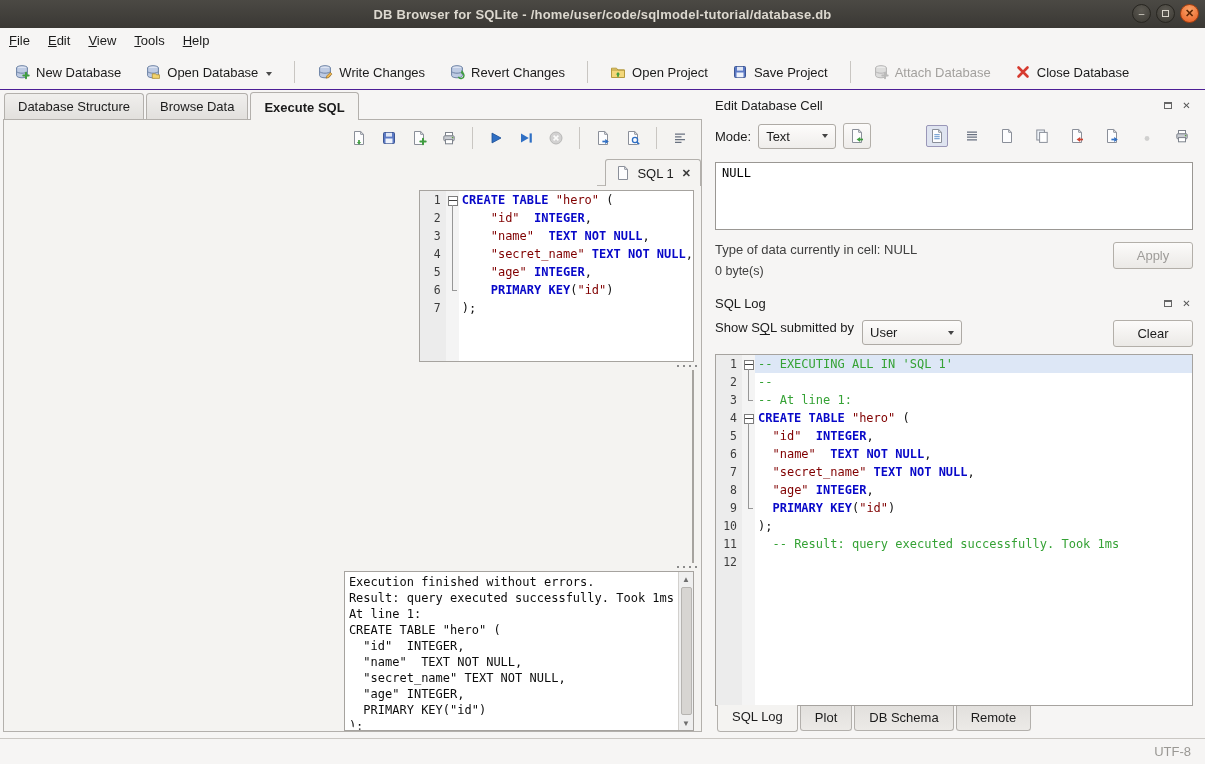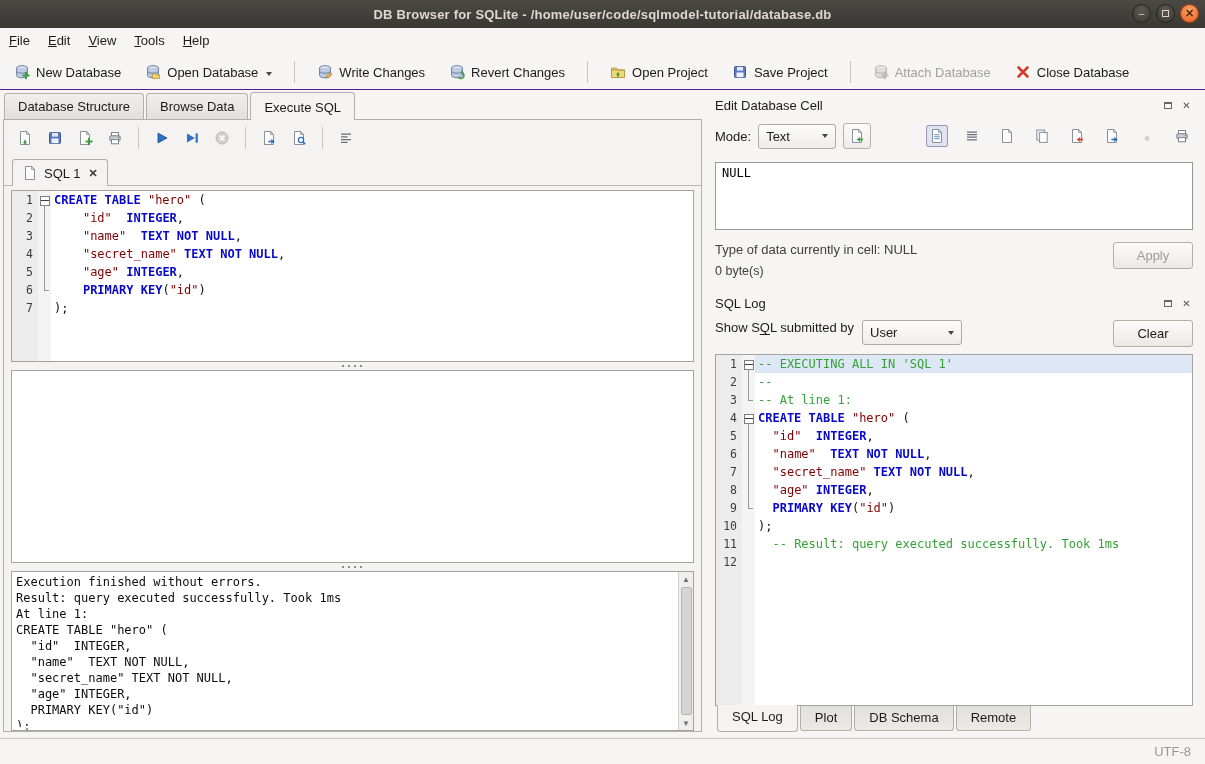--- a/index.html
+++ b/index.html
@@ -28,23 +28,23 @@
   .dd { width:0; height:0; border-left:3.5px solid transparent; border-right:3.5px solid transparent; border-top:4px solid #4a4a4a; margin-left:2px; align-self:flex-end; margin-bottom:4px; }
 
   
   .main { flex:1; display:flex; min-height:0; }
   .left { width:705px; flex:none; display:flex; flex-direction:column; padding:0 0 6px 0; min-height:0; }
   .right { flex:1; min-width:0; display:flex; flex-direction:column; padding:6px 12px 4px 10px; }
 
   
   .main-tabbar { height:29px; flex:none; display:flex; align-items:flex-end; padding-left:4px; position:relative; z-index:2; }
   .mtab { border:1px solid #b3b0ac; border-bottom:none; border-radius:3.5px 3.5px 0 0; background:linear-gradient(#f0efed,#e2e0dd); padding:5px 13px; margin-right:2px; font-size:13px; color:#1b1b1b; }
-  .mtab.active { background:#f4f3f1; padding-top:7px; margin-bottom:-1px; position:relative; z-index:3; }
-
-  .left-pane { flex:1; border:1px solid #b3b0ac; margin:0 3px; background:#f4f3f1; display:flex; flex-direction:column; min-height:0; }
+  .mtab.active { background:#f4f3f1; padding-top:7px; margin-bottom:-1px; position:relative; z-index:3;font-weight:bold; }
+
+  .left-pane { flex:1; border:1px solid #b3b0ac; margin:0 3px; background:#f4f3f1; display:flex; flex-direction:column; min-height:0;align-items:flex-end; }
 
   
   .sql-toolbar { height:36px; flex:none; display:flex; align-items:center; padding:0 8px; gap:4px; }
   .sbtn { width:26px; height:26px; display:flex; align-items:center; justify-content:center; border-radius:3px; }
   .sbtn.disabled svg { filter:grayscale(1); opacity:.6; }
 
   
   .sqltab-bar { height:30px; flex:none; display:flex; align-items:flex-end; padding:0 0 0 8px; border-bottom:1px solid #bbb8b4; }
   .sqltab { position:relative; z-index:1; display:flex; align-items:center; gap:6px; border:1px solid #b3b0ac; border-bottom:none; margin-bottom:-1px; background:#f4f3f1; border-radius:3px 3px 0 0; padding:5px 9px; font-size:13px; color:#1b1b1b; }
   .sqltab-close { color:#3b3b3b; font-size:11px; font-weight:bold; margin-left:2px; }

